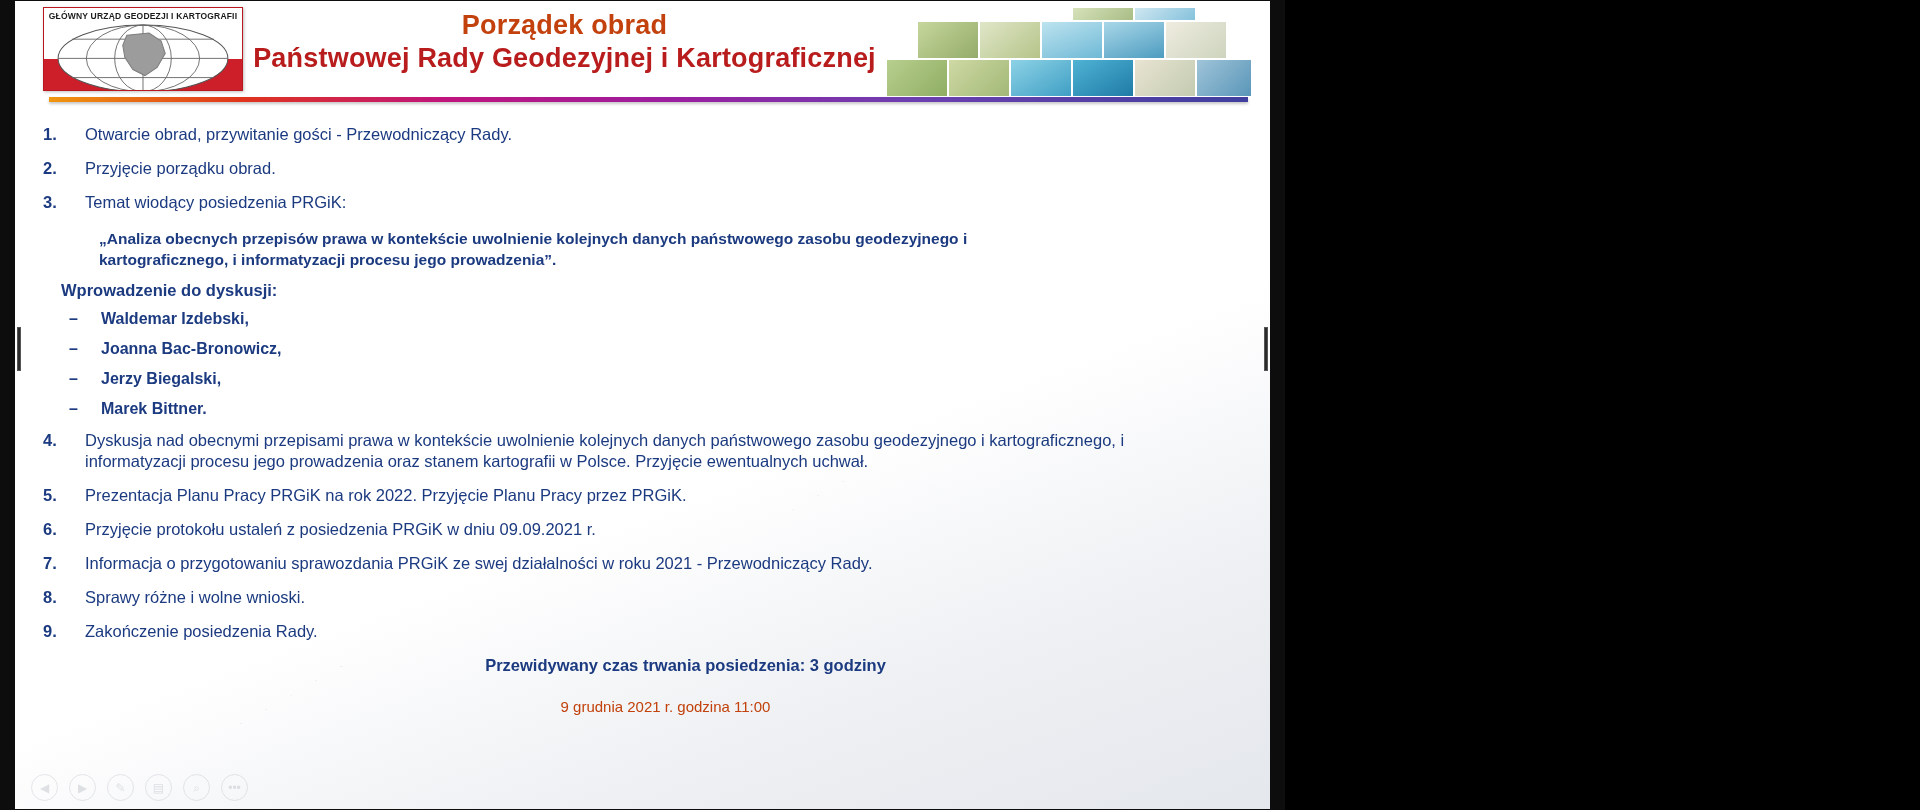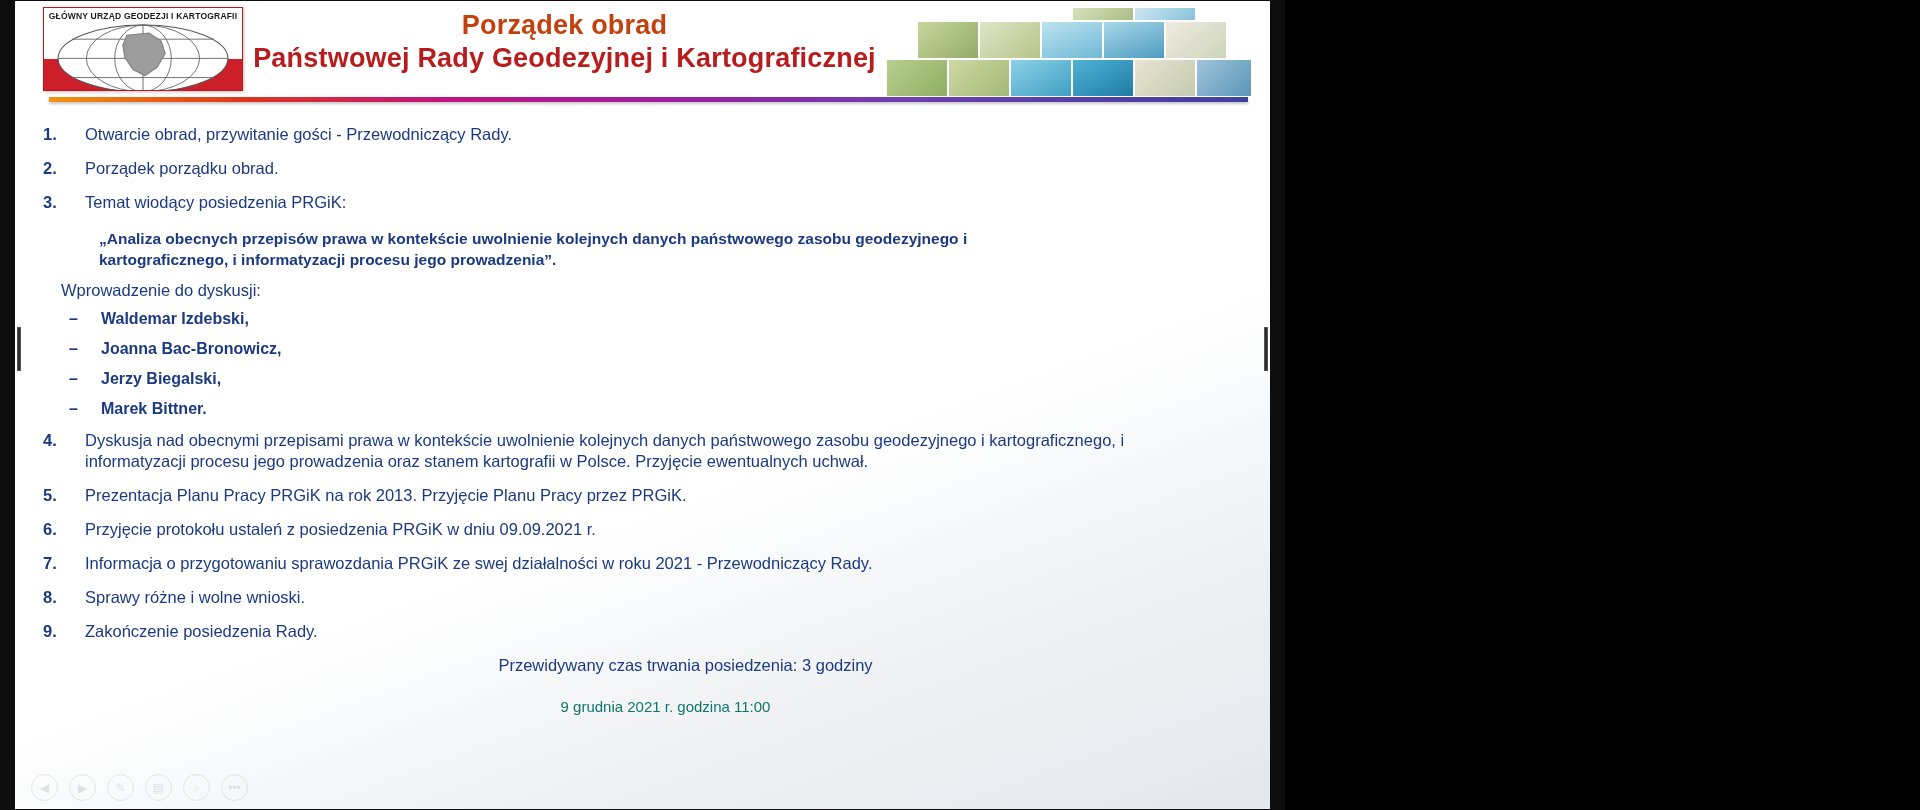--- a/index.html
+++ b/index.html
@@ -114,37 +114,37 @@
     font-size: 16.5px; font-weight: normal; line-height: 1.30;
     padding-right: 50px;
   }
   .quote-block { padding: 2px 0 0 58px; }
   .quote-line {
     font-size: 15.5px; font-weight: bold; line-height: 1.38;
     padding-right: 170px; margin-bottom: 9px;
   }
   .quote-line.short { padding-right: 0; }
   .intro-line {
-    font-size: 16.5px; font-weight: normal; line-height: 1.3;
+    font-size: 16.5px; font-weight: bold; line-height: 1.3;
     padding-left: 20px; margin: 2px 0 9px 0;
   }
   .name-row { display: flex; align-items: baseline; padding-left: 28px; margin-bottom: 12px; }
   .name-dash { flex: 0 0 32px; font-size: 16px; font-weight: bold; }
   .name-txt { font-size: 16px; font-weight: bold; }
 
   .footer-center {
     position: relative; z-index: 3;
     text-align: center; margin-top: 8px;
   }
   .footer-center .dur {
-    font-size: 16.5px; font-weight: normal; color: #1b3a80; line-height: 1.3;
+    font-size: 16.5px; font-weight: bold; color: #1b3a80; line-height: 1.3;
     padding-left: 80px;
   }
   .footer-center .when {
-    font-size: 15px; color: #0f766e; line-height: 1.3;
+    font-size: 15px; color: #c2410c; line-height: 1.3;
     margin-top: 20px; padding-left: 40px;
   }
 
   
   .ppt-controls {
     position: absolute; left: 16px; bottom: 8px; z-index: 5;
     display: flex; gap: 11px; align-items: center;
     opacity: .26;
   }
   .ppt-controls .pc {
@@ -223,21 +223,21 @@
       <div class="header-rule"></div>
 
       <div class="agenda">
 
         <div class="ag-row">
           <div class="ag-num">1.</div>
           <div class="ag-text">Otwarcie obrad, przywitanie gości - Przewodniczący Rady.</div>
         </div>
         <div class="ag-row">
           <div class="ag-num">2.</div>
-          <div class="ag-text">Porządek porządku obrad.</div>
+          <div class="ag-text">Przyjęcie porządku obrad.</div>
         </div>
         <div class="ag-row">
           <div class="ag-num">3.</div>
           <div class="ag-text">Temat wiodący posiedzenia PRGiK:</div>
         </div>
 
         <div class="quote-block">
           <div class="quote-line">„Analiza obecnych przepisów prawa w kontekście uwolnienie kolejnych danych państwowego zasobu geodezyjnego i kartograficznego, i informatyzacji procesu jego prowadzenia”.</div>
         </div>
 
@@ -259,21 +259,21 @@
           <div class="name-dash">–</div>
           <div class="name-txt">Marek Bittner.</div>
         </div>
 
         <div class="ag-row">
           <div class="ag-num">4.</div>
           <div class="ag-text">Dyskusja nad obecnymi przepisami prawa w kontekście uwolnienie kolejnych danych państwowego zasobu geodezyjnego i kartograficznego, i informatyzacji procesu jego prowadzenia oraz stanem kartografii w Polsce. Przyjęcie ewentualnych uchwał.</div>
         </div>
         <div class="ag-row">
           <div class="ag-num">5.</div>
-          <div class="ag-text">Prezentacja Planu Pracy PRGiK na rok 2013. Przyjęcie  Planu Pracy przez PRGiK.</div>
+          <div class="ag-text">Prezentacja Planu Pracy PRGiK na rok 2022. Przyjęcie  Planu Pracy przez PRGiK.</div>
         </div>
         <div class="ag-row">
           <div class="ag-num">6.</div>
           <div class="ag-text">Przyjęcie protokołu ustaleń z posiedzenia PRGiK w dniu 09.09.2021 r.</div>
         </div>
         <div class="ag-row">
           <div class="ag-num">7.</div>
           <div class="ag-text">Informacja o przygotowaniu sprawozdania PRGiK ze swej działalności w roku 2021 -  Przewodniczący Rady.</div>
         </div>
         <div class="ag-row">

